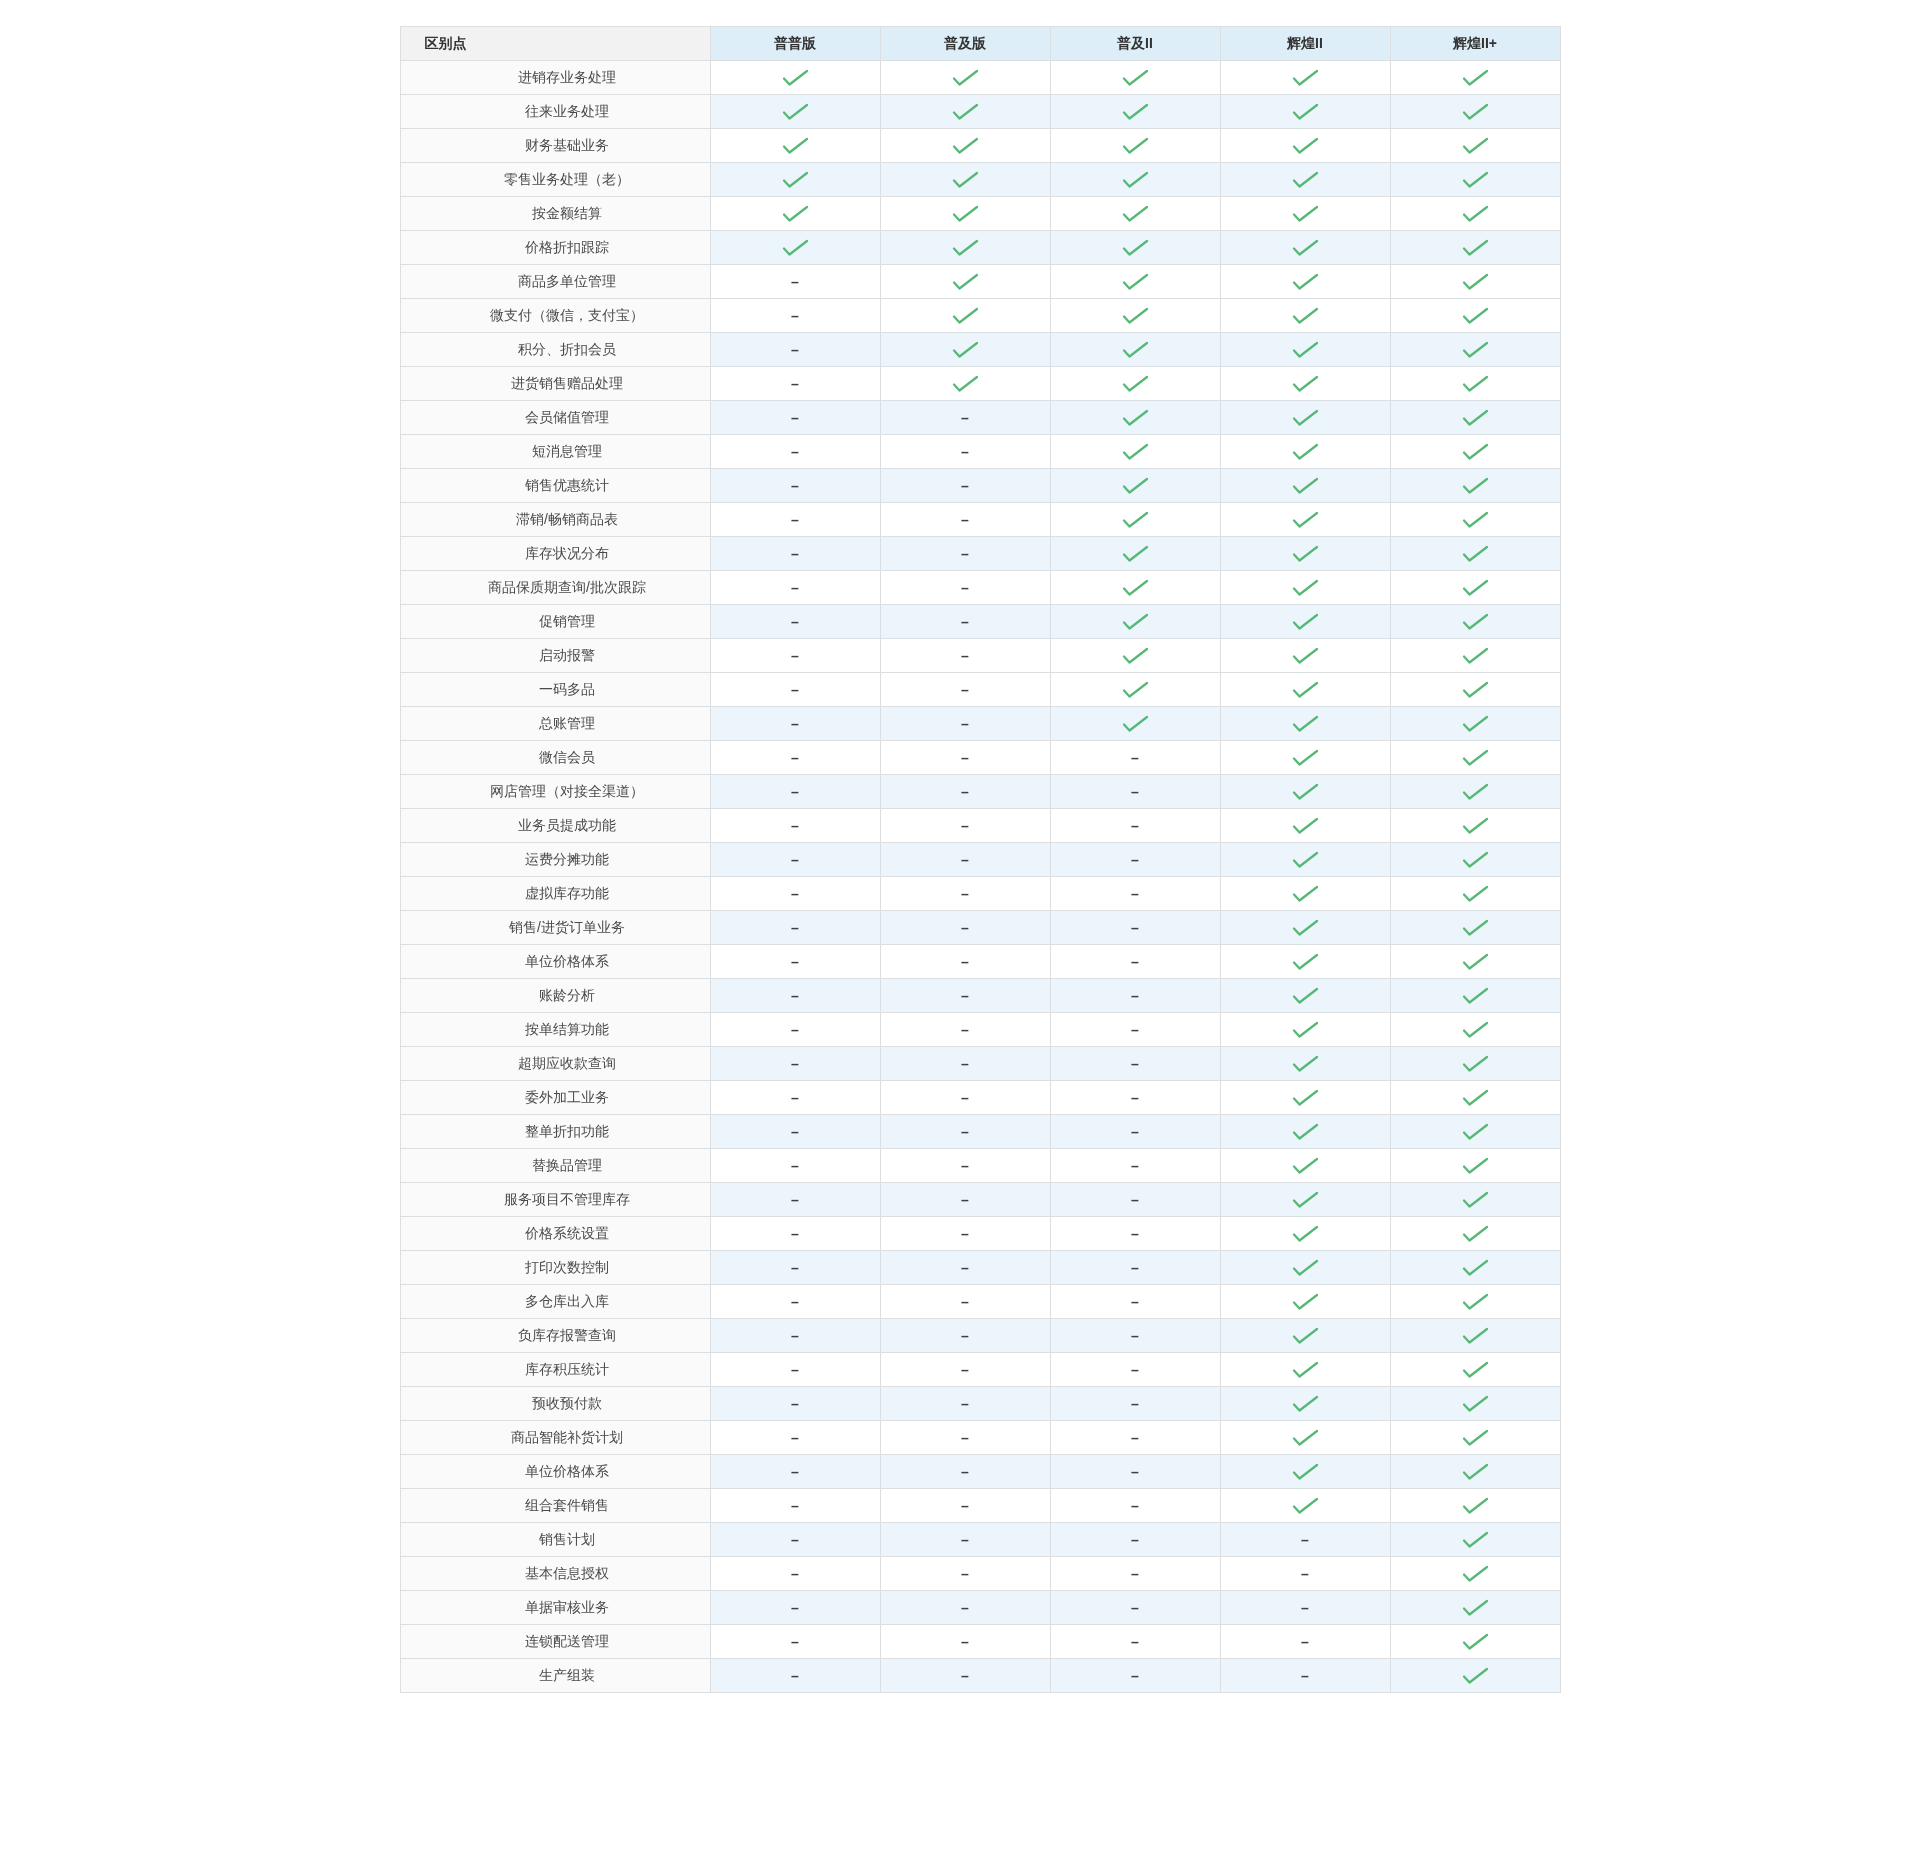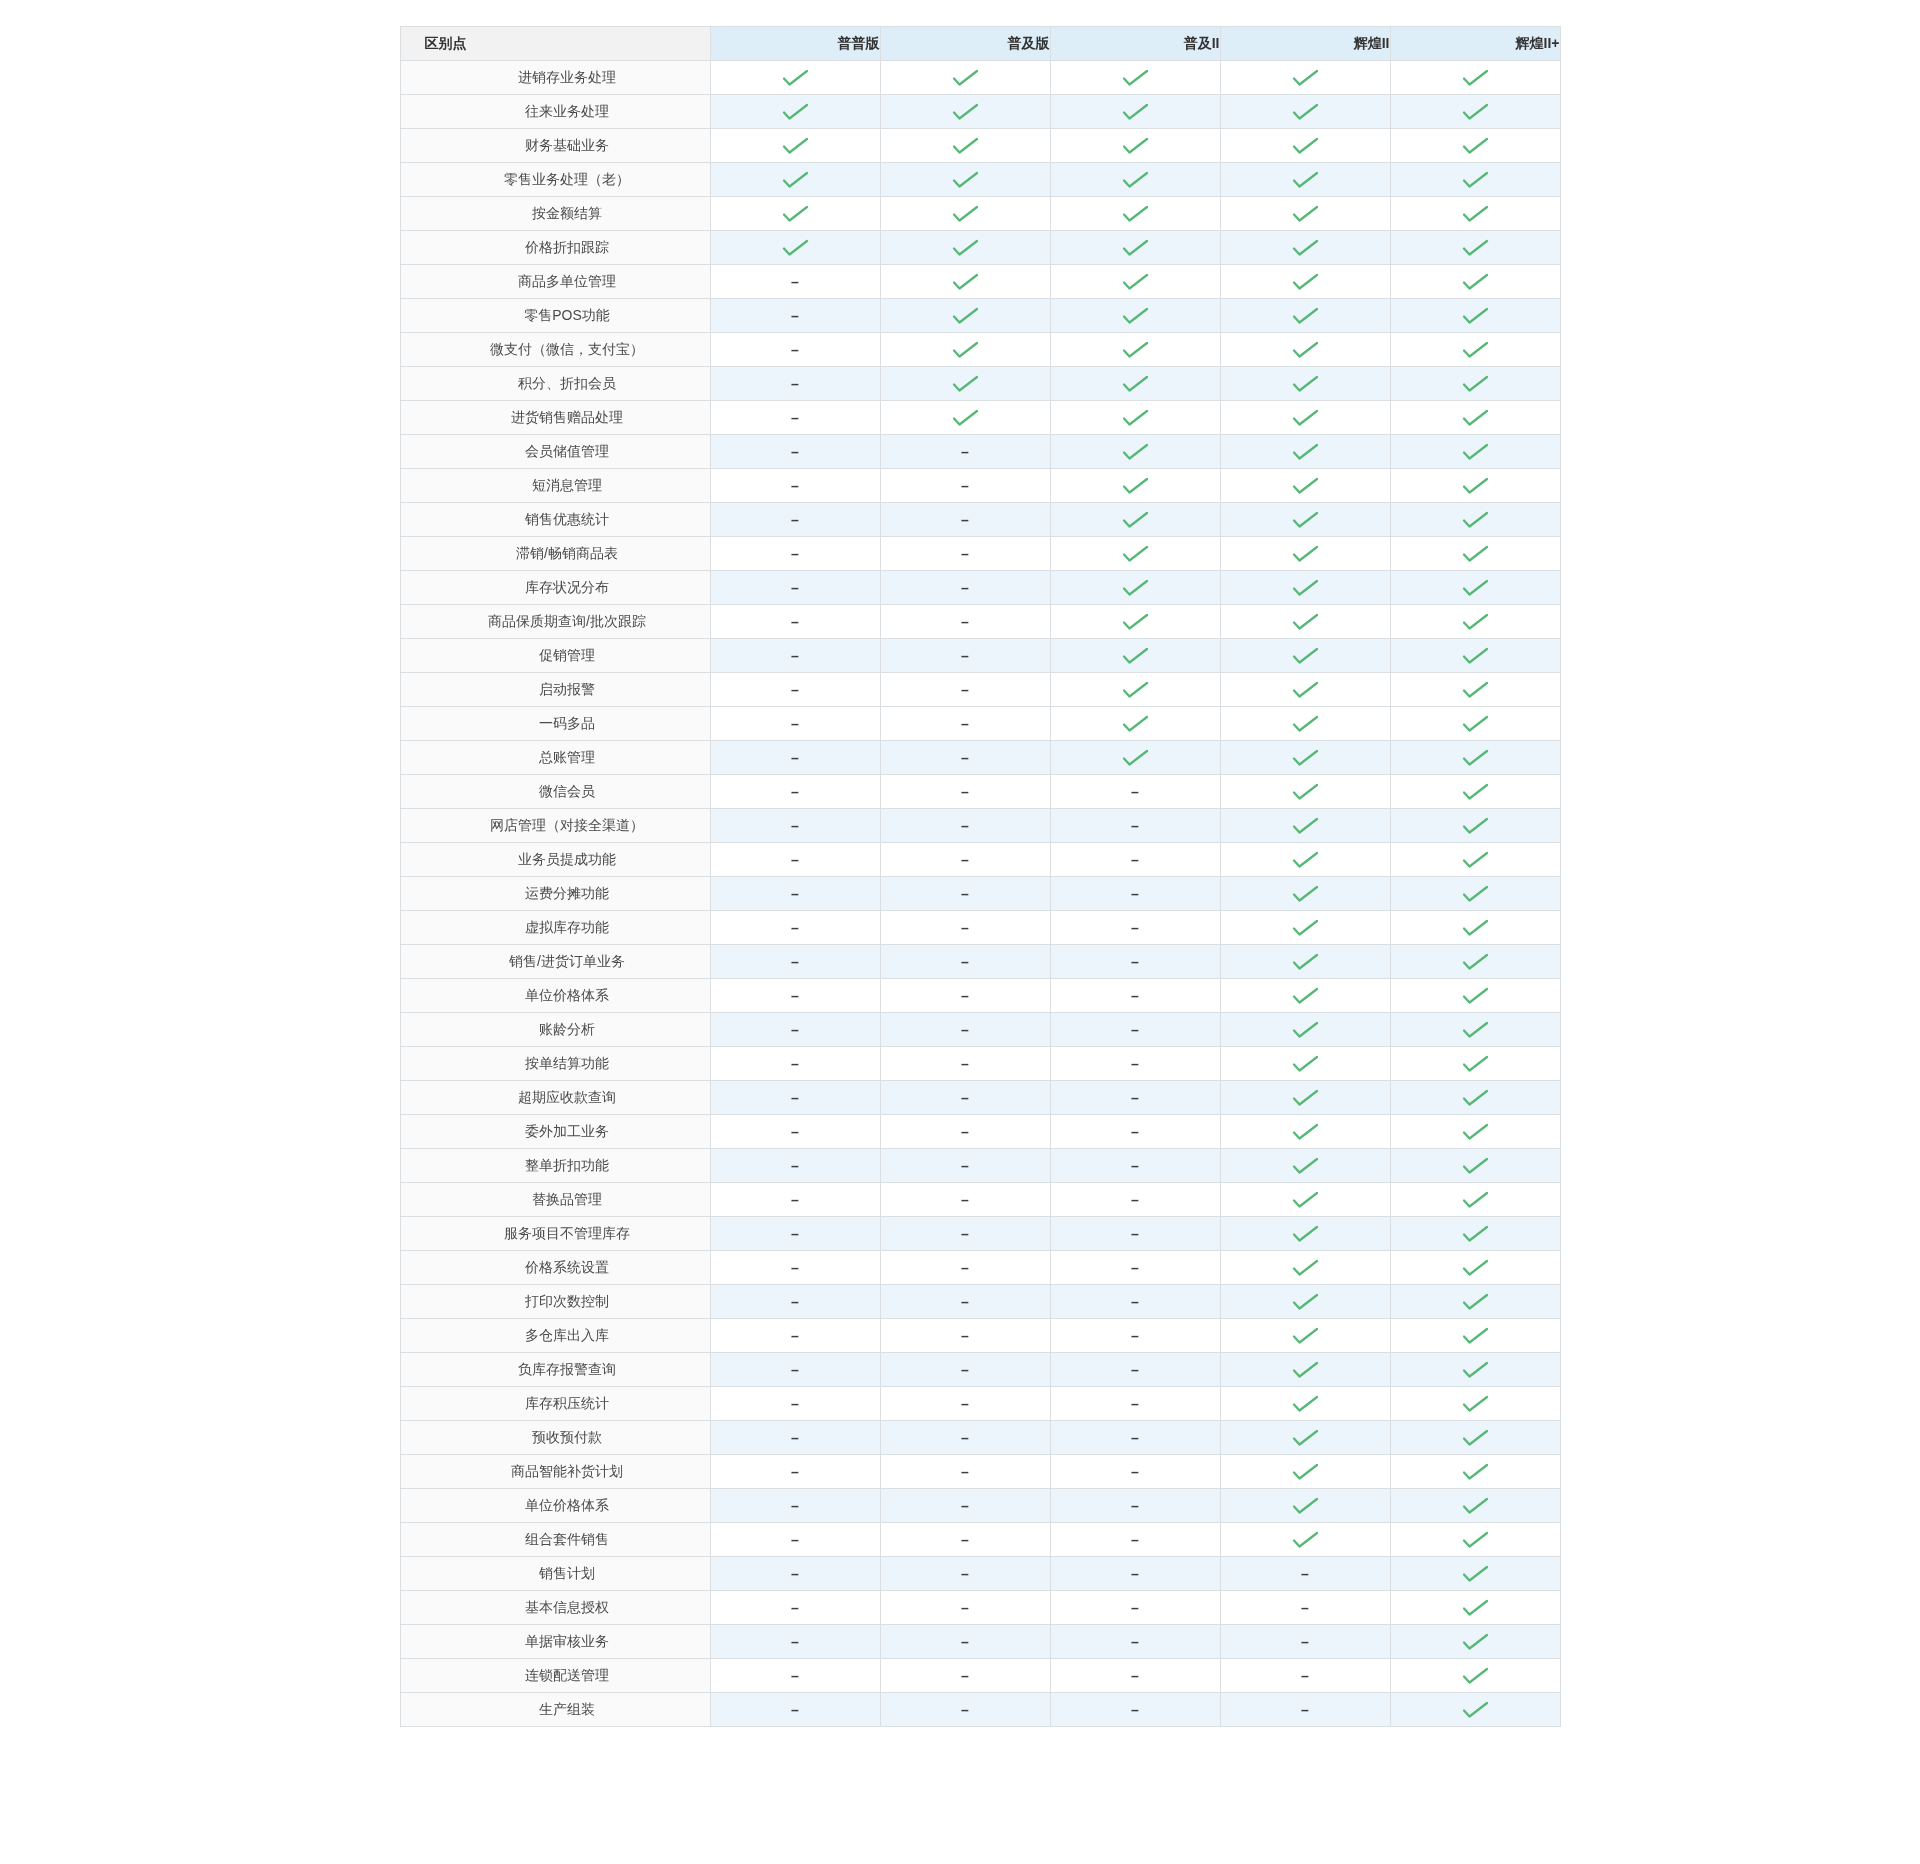--- a/index.html
+++ b/index.html
@@ -5,21 +5,21 @@
   html,body{margin:0;padding:0;background:#ffffff;}
   .page{
     width:1920px;height:1864px;background:#ffffff;overflow:hidden;
     font-family:"Liberation Sans","DejaVu Sans",sans-serif;
     padding-left:20px;
   }
   table.cmp{border-collapse:collapse;table-layout:fixed;margin:26px auto 0 auto;}
   .cmp col.c-label{width:310px;}
   .cmp col.c-ver{width:170px;}
   .cmp th,.cmp td{border:1px solid #dcdfe2;height:34px;padding:0;box-sizing:border-box;}
-  .cmp thead th{background:#ddeef9;font-size:14px;font-weight:700;color:#333;text-align:right;}
+  .cmp thead th{background:#ddeef9;font-size:14px;font-weight:700;color:#333;text-align:center;}
   .cmp thead th.h-label{background:#f2f2f2;text-align:left;padding-left:24px;}
   .cmp td.c-label-cell{background:#fafafa;text-align:center;padding-left:24px;font-size:14px;color:#4a4a4a;}
   .cmp td.c-val{text-align:center;vertical-align:middle;background:#fff;}
   .cmp tbody tr.even td.c-val{background:#ecf5fb;}
   .dash{color:#3f3f3f;font-size:14px;font-weight:700;}
   .c-val svg{display:inline-block;vertical-align:middle;margin-top:2px;}
 </style>
 </head>
 <body>
 
@@ -161,36 +161,20 @@
           <td class="c-val"><svg width="27" height="19" viewBox="0 0 27 19" aria-hidden="true">
               <path d="M2 9.5 L7.5 15.5 L25 2" fill="none" stroke="#57b776" stroke-width="2.3" stroke-linecap="round" stroke-linejoin="round"></path>
             </svg></td>
           <td class="c-val"><svg width="27" height="19" viewBox="0 0 27 19" aria-hidden="true">
               <path d="M2 9.5 L7.5 15.5 L25 2" fill="none" stroke="#57b776" stroke-width="2.3" stroke-linecap="round" stroke-linejoin="round"></path>
             </svg></td>
           <td class="c-val"><svg width="27" height="19" viewBox="0 0 27 19" aria-hidden="true">
               <path d="M2 9.5 L7.5 15.5 L25 2" fill="none" stroke="#57b776" stroke-width="2.3" stroke-linecap="round" stroke-linejoin="round"></path>
             </svg></td>
         </tr>
-        <tr class="even">
-          <td class="c-label-cell">零售POS功能</td>
-          <td class="c-val"><span class="dash">–</span></td>
-          <td class="c-val"><svg width="27" height="19" viewBox="0 0 27 19" aria-hidden="true">
-              <path d="M2 9.5 L7.5 15.5 L25 2" fill="none" stroke="#57b776" stroke-width="2.3" stroke-linecap="round" stroke-linejoin="round"></path>
-            </svg></td>
-          <td class="c-val"><svg width="27" height="19" viewBox="0 0 27 19" aria-hidden="true">
-              <path d="M2 9.5 L7.5 15.5 L25 2" fill="none" stroke="#57b776" stroke-width="2.3" stroke-linecap="round" stroke-linejoin="round"></path>
-            </svg></td>
-          <td class="c-val"><svg width="27" height="19" viewBox="0 0 27 19" aria-hidden="true">
-              <path d="M2 9.5 L7.5 15.5 L25 2" fill="none" stroke="#57b776" stroke-width="2.3" stroke-linecap="round" stroke-linejoin="round"></path>
-            </svg></td>
-          <td class="c-val"><svg width="27" height="19" viewBox="0 0 27 19" aria-hidden="true">
-              <path d="M2 9.5 L7.5 15.5 L25 2" fill="none" stroke="#57b776" stroke-width="2.3" stroke-linecap="round" stroke-linejoin="round"></path>
-            </svg></td>
-        </tr>
         <tr class="odd">
           <td class="c-label-cell">微支付（微信，支付宝）</td>
           <td class="c-val"><span class="dash">–</span></td>
           <td class="c-val"><svg width="27" height="19" viewBox="0 0 27 19" aria-hidden="true">
               <path d="M2 9.5 L7.5 15.5 L25 2" fill="none" stroke="#57b776" stroke-width="2.3" stroke-linecap="round" stroke-linejoin="round"></path>
             </svg></td>
           <td class="c-val"><svg width="27" height="19" viewBox="0 0 27 19" aria-hidden="true">
               <path d="M2 9.5 L7.5 15.5 L25 2" fill="none" stroke="#57b776" stroke-width="2.3" stroke-linecap="round" stroke-linejoin="round"></path>
             </svg></td>
           <td class="c-val"><svg width="27" height="19" viewBox="0 0 27 19" aria-hidden="true">

